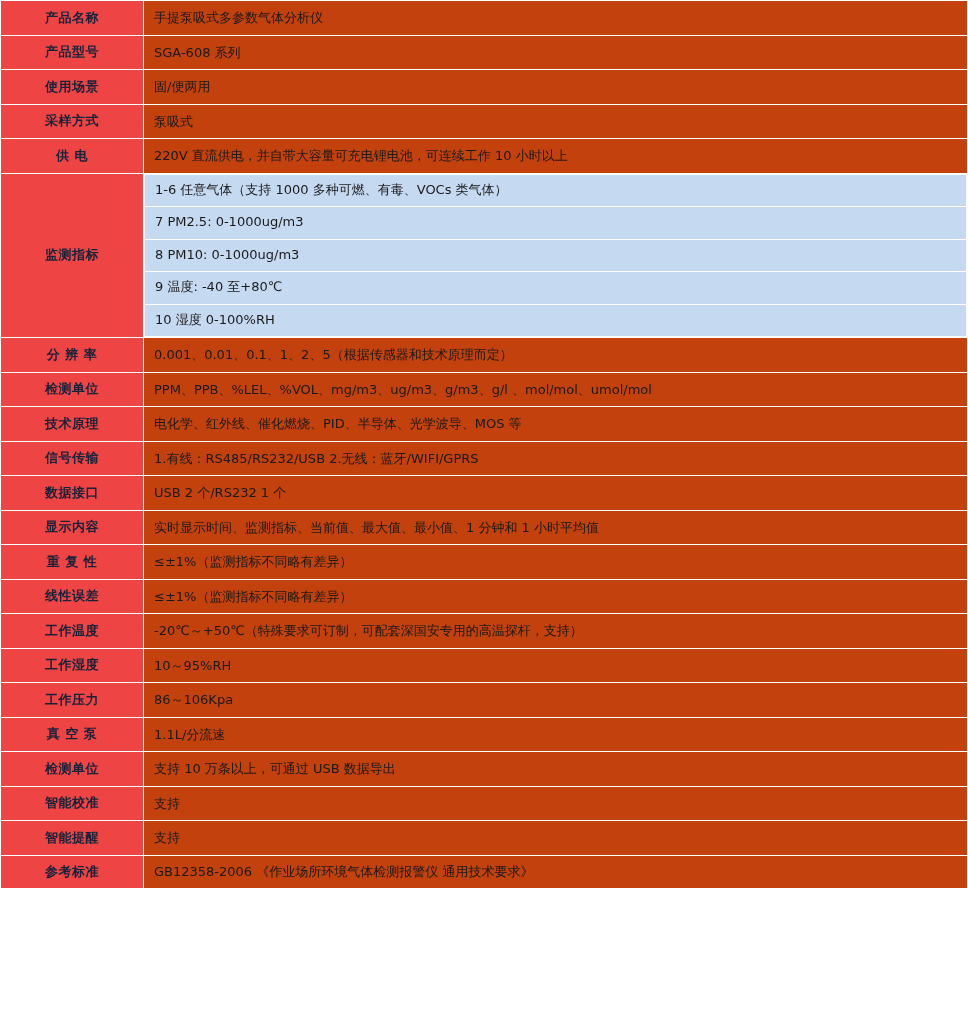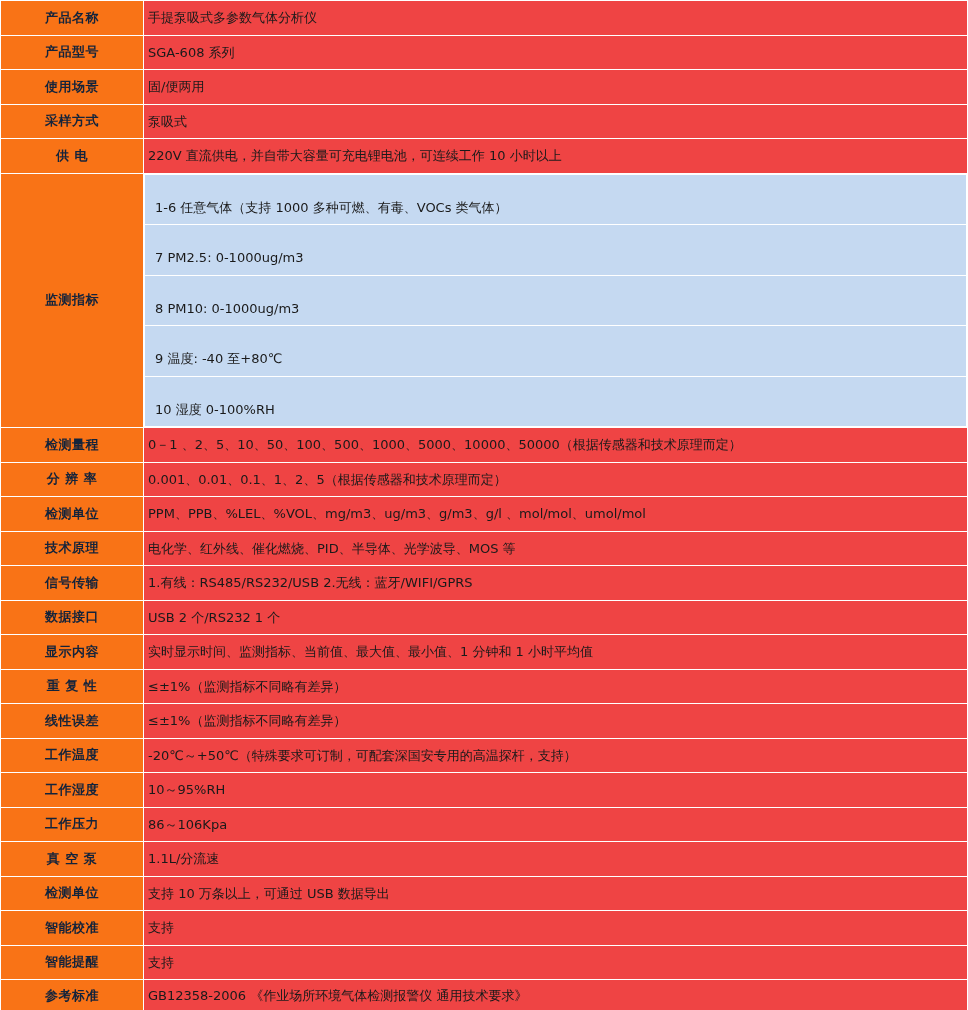--- a/index.html
+++ b/index.html
@@ -17,50 +17,50 @@
     table-layout: fixed;
   }
   .spec-table td {
     border: 1px solid #ffffff;
     vertical-align: middle;
     font-size: 13px;
     color: #1a1a1a;
   }
   td.label {
     width: 134px;
-    background: #f97316;
+    background: #ef4444;
     text-align: center;
     font-weight: bold;
     letter-spacing: 0.5px;
     padding: 7px 4px;
     color: #13233b;
   }
   td.value {
-    background: #ef4444;
-    padding: 7px 8px 7px 4px;
+    background: #c2410c;
+    padding: 7px 8px 7px 10px;
     text-align: left;
     line-height: 1.5;
     margin-left: 13px;
   }
   td.value.multi {
     padding-top: 5px;
     padding-bottom: 5px;
   }
   .line {
     display: block;
     white-space: pre-wrap;
   }
   .sub-table {
     width: 100%;
     border-collapse: collapse;
   }
   .sub-table td {
     border: 1px solid #ffffff;
     background: #c5d9f1;
-    padding: 23px 8px 7px 10px;
+    padding: 5px 8px 7px 10px;
     font-size: 13px;
     line-height: 1.5;
   }
   .tall-label {
     vertical-align: middle;
   }
 </style>
 </head>
 <body>
 
@@ -102,24 +102,20 @@
               </tr>
             <tr>
                 <td>9 温度: -40 至+80℃</td>
               </tr>
             <tr>
                 <td>10 湿度 0-100%RH</td>
               </tr>
           </tbody>
         </table>
       </td>
-    </tr>
-    <tr>
-      <td class="label">检测量程</td>
-      <td class="value">0－1 、2、5、10、50、100、500、1000、5000、10000、50000（根据传感器和技术原理而定）</td>
     </tr>
     <tr>
       <td class="label">分 辨 率</td>
       <td class="value">0.001、0.01、0.1、1、2、5（根据传感器和技术原理而定）</td>
     </tr>
     <tr>
       <td class="label">检测单位</td>
       <td class="value">PPM、PPB、%LEL、%VOL、mg/m3、ug/m3、g/m3、g/l 、mol/mol、umol/mol</td>
     </tr>
     <tr>

